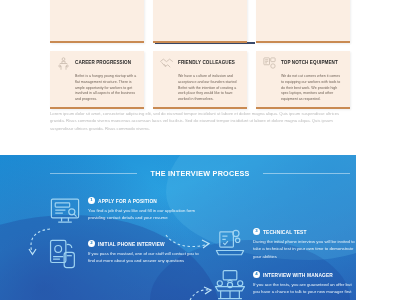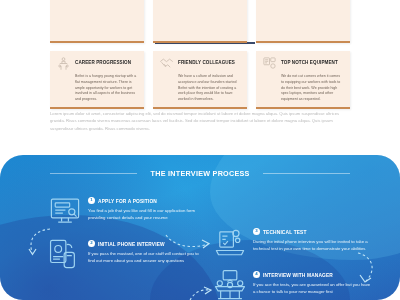--- a/index.html
+++ b/index.html
@@ -75,27 +75,26 @@
     font-size:4.2px;
     line-height:1.75;
     color:#b9b9b9;
     text-align:left;
   }
 
   
   .process {
     position:absolute;
     left:0; top:155px;
-    width:400px; height:145px;
+    width:356px; height:145px;
     background:
       radial-gradient(circle at 12% 92%, rgba(40,70,160,.55) 0%, rgba(40,70,160,0) 45%),
       radial-gradient(circle at 92% 10%, rgba(20,120,200,.45) 0%, rgba(20,120,200,0) 50%),
       linear-gradient(160deg,#1b8ed6 0%,#2aa0e0 35%,#2f7fc9 70%,#2a5fb4 100%);
     overflow:hidden;
-    border-radius:23px;
   }
   
   .blob {
     position:absolute;
     border-radius:50%;
     pointer-events:none;
   }
   .blob-a {
     width:330px; height:200px;
     left:-110px; top:60px;

